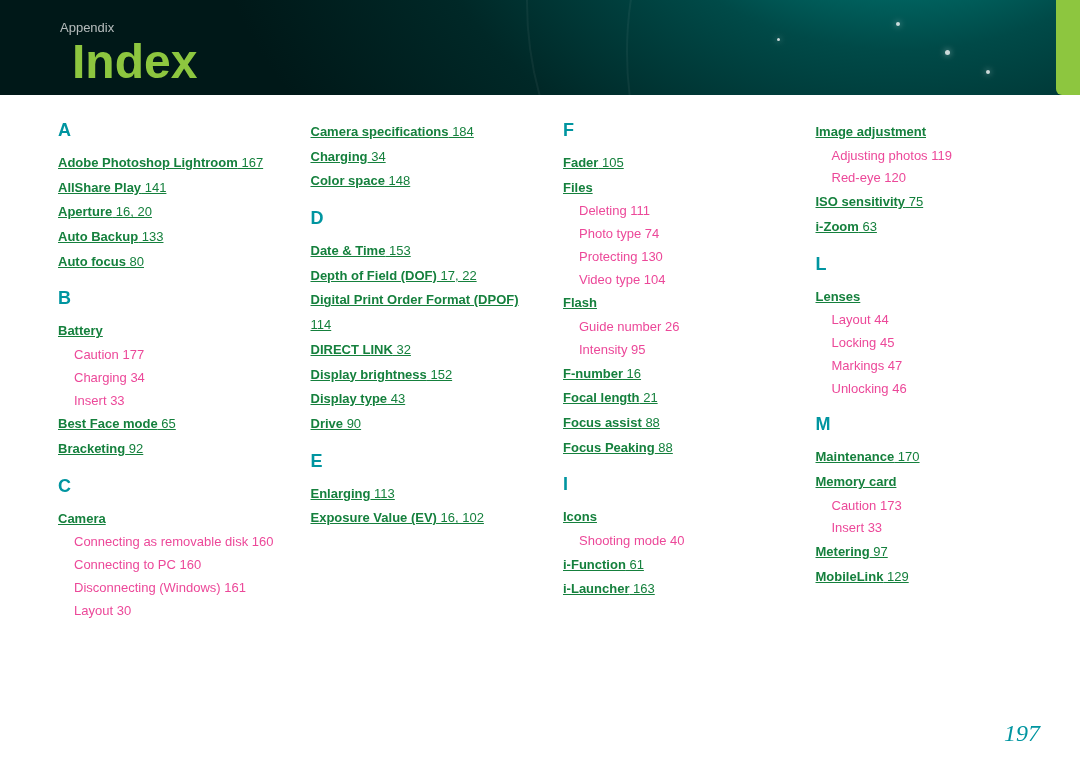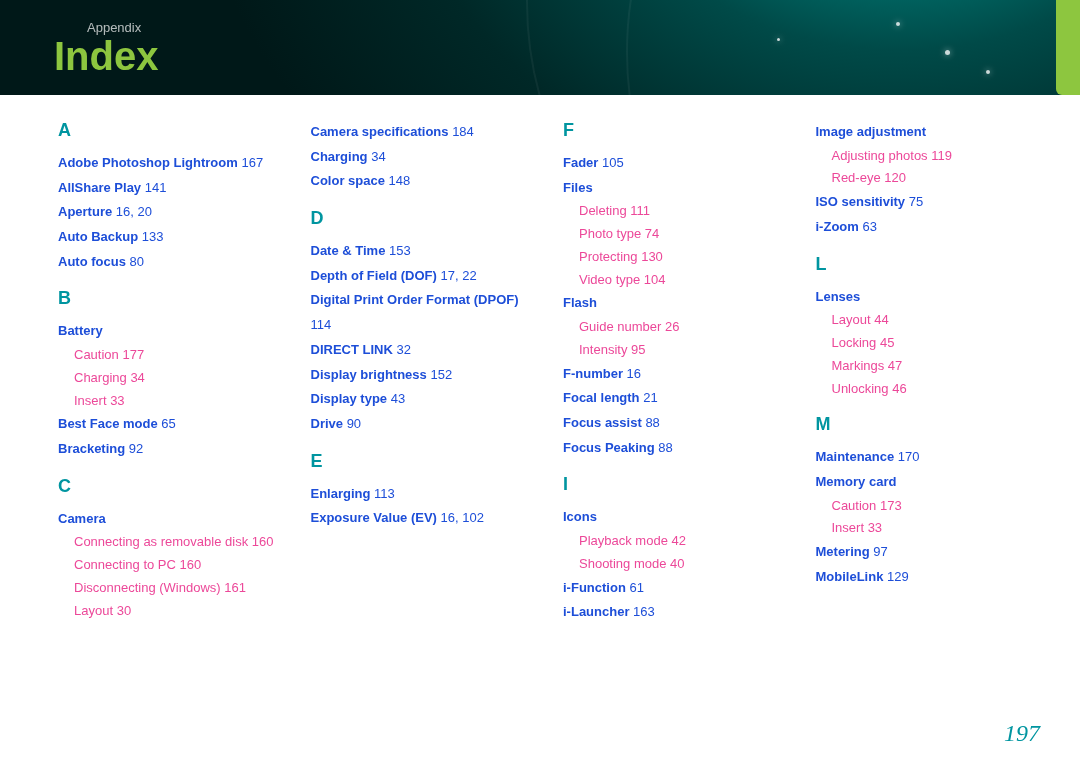--- a/index.html
+++ b/index.html
@@ -40,27 +40,26 @@
     top:0; right:0;
     width: 24px; height: 95px;
     background: #8dc63f;
     border-bottom-left-radius: 6px;
   }
   .appendix {
     position:absolute;
     top:20px; left:60px;
     color: rgba(255,255,255,0.7);
     font-size: 13px;
-    margin-left: 27px;
   }
   .page-title {
     position:absolute;
-    top:34px; left:54px;
+    top:34px; left:72px;
     color: #8dc63f;
-    font-size: 40px;
+    font-size: 48px;
     font-weight: 600;
   }
   .content {
     position: absolute;
     top: 120px;
     left: 58px;
     width: 980px;
     display: flex;
     gap: 30px;
   }
@@ -72,21 +71,22 @@
     font-size: 18px;
     font-weight: bold;
     margin-top: 14px;
     margin-bottom: 10px;
   }
   .letter.first { margin-top: 0; }
   .entry {
     font-size: 13px;
     font-weight: bold;
     line-height: 1.9;
-    color: #1d4ed8;
+    color: #15803d;
+    text-decoration: underline;
   }
   .entry .pg { font-weight: normal; }
   .sub {
     font-size: 13px;
     font-weight: normal;
     line-height: 1.75;
     color: #ec4899;
     padding-left: 16px;
   }
   .page-number {
@@ -160,21 +160,20 @@
       <div class="sub">Video type<span>  104</span></div>
       <div class="entry">Flash</div>
       <div class="sub">Guide number<span>  26</span></div>
       <div class="sub">Intensity<span>  95</span></div>
       <div class="entry">F-number<span class="pg">  16</span></div>
       <div class="entry">Focal length<span class="pg">  21</span></div>
       <div class="entry">Focus assist<span class="pg">  88</span></div>
       <div class="entry">Focus Peaking<span class="pg">  88</span></div>
       <div class="letter">I</div>
       <div class="entry">Icons</div>
-      <div class="sub">Playback mode<span>  42</span></div>
       <div class="sub">Shooting mode<span>  40</span></div>
       <div class="entry">i-Function<span class="pg">  61</span></div>
       <div class="entry">i-Launcher<span class="pg">  163</span></div>
     </div>
     <div class="col">
       <div class="entry">Image adjustment</div>
       <div class="sub">Adjusting photos<span>  119</span></div>
       <div class="sub">Red-eye<span>  120</span></div>
       <div class="entry">ISO sensitivity<span class="pg">  75</span></div>
       <div class="entry">i-Zoom<span class="pg">  63</span></div>

